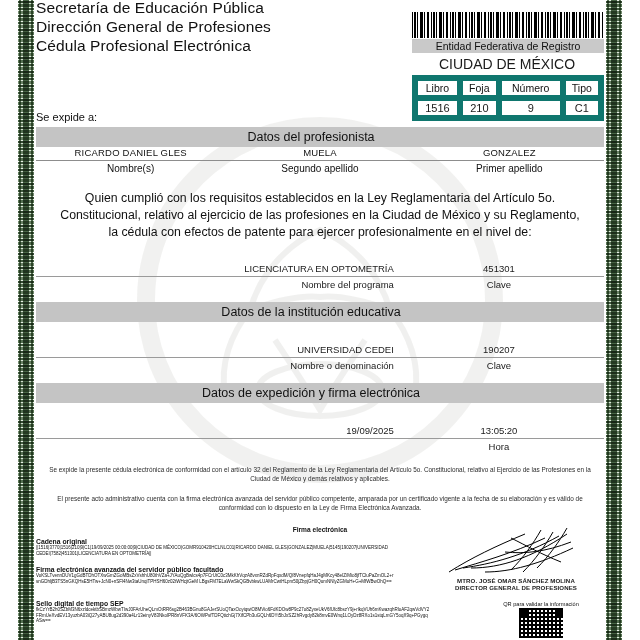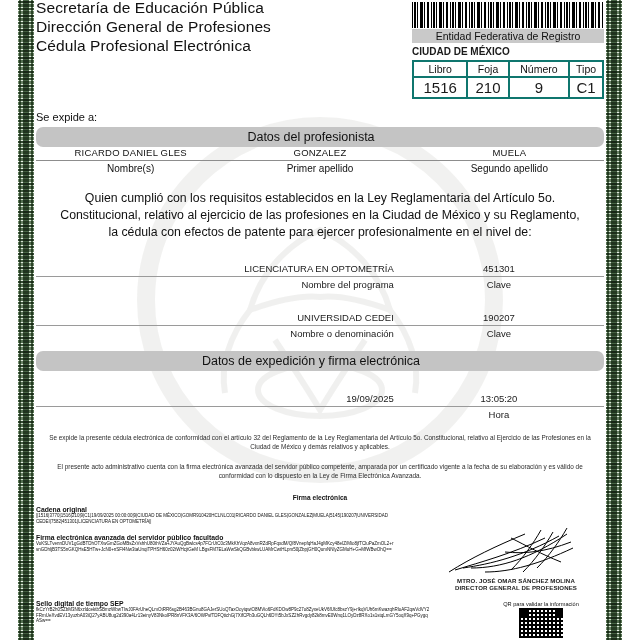--- a/index.html
+++ b/index.html
@@ -47,44 +47,44 @@
     border:18px solid #6a6a5a;
   }
   
   .content{position:absolute;left:36px;right:36px;top:0;}
   .hdr{margin-top:-2px;}
   .hdr-line{
     font-size:15.5px;letter-spacing:.1px;line-height:19px;color:#111;
     font-family:"Liberation Sans",sans-serif;
   }
   
-  .bc-block{position:absolute;right:36px;top:2px;width:192px;text-align:center;}
+  .bc-block{position:absolute;right:36px;top:12px;width:192px;text-align:center;}
   .barcode{
     height:26px;width:100%;
     background:repeating-linear-gradient(90deg,
       #000 0 1px,#fff 1px 2px,#000 2px 4px,#fff 4px 5px,
       #000 5px 6px,#fff 6px 8px,#000 8px 11px,#fff 11px 12px,
       #000 12px 13px,#fff 13px 15px,#000 15px 17px,#fff 17px 19px);
   }
   .bc-label{
     background:#c9c9c9;color:#111;font-size:10.5px;padding:1px 0;margin-top:1px;
   }
-  .bc-state{font-size:10px;font-weight:bold;text-align:left;padding:3px 2px 0 0;}
+  .bc-state{font-size:14px;font-weight:normal;text-align:center;padding:3px 2px 0 0;}
   .bc-table{width:100%;border-collapse:collapse;margin-top:3px;}
   .bc-table td,.bc-table th{
-    border:2px solid #0f766e;font-size:10.5px;font-weight:normal;
+    border:6px solid #0f766e;font-size:10.5px;font-weight:normal;
     text-align:center;padding:1px 0;background:transparent;
   }
   .bc-table tr.head td{color:#111;}
-  .bc-table tr.vals td{font-size:15px;}
+  .bc-table tr.vals td{font-size:11px;}
   
   .expide{font-size:11px;margin-top:56px;color:#111;}
   .band{
     background:#c4c4c4;text-align:center;font-size:12.5px;color:#111;
-    padding:3px 18px 3px 0;margin-top:4px;position:relative;border-radius:7px;
+    padding:3px 18px 3px 0;margin-top:4px;position:relative;
   }
   .triple{display:flex;}
   .fld{flex:1;text-align:center;}
   .fld .val{font-size:9.5px;letter-spacing:.2px;padding-bottom:2px;color:#111;}
   .fld .rule{border-top:1px solid #8d8d8d;}
   .fld .lbl{font-size:10px;padding-top:2px;color:#111;}
   .para{
     text-align:center;font-size:12.3px;line-height:17px;margin-top:16px;color:#111;
     font-family:"Liberation Sans",sans-serif;
   }
@@ -156,28 +156,28 @@
 
     <div class="band">Datos del profesionista</div>
 
     <div class="triple">
       <div class="fld">
         <div class="val">RICARDO DANIEL GLES</div>
         <div class="rule"></div>
         <div class="lbl">Nombre(s)</div>
       </div>
       <div class="fld">
+        <div class="val">MUELA</div>
+        <div class="rule"></div>
+        <div class="lbl">Segundo apellido</div>
+      </div>
+      <div class="fld">
         <div class="val">GONZALEZ</div>
         <div class="rule"></div>
         <div class="lbl">Primer apellido</div>
-      </div>
-      <div class="fld">
-        <div class="val">MUELA</div>
-        <div class="rule"></div>
-        <div class="lbl">Segundo apellido</div>
       </div>
     </div>
 
     <div class="para">
       <div>Quien cumplió con los requisitos establecidos en la Ley Reglamentaria del Artículo 5o.</div>
       <div>Constitucional, relativo al ejercicio de las profesiones en la Ciudad de México y su Reglamento,</div>
       <div>la cédula con efectos de patente para ejercer profesionalmente en el nivel de:</div>
     </div>
 
     <div class="duo">
@@ -186,20 +186,21 @@
         <div class="rule-full"></div>
         <div class="lbl">Nombre del programa</div>
       </div>
       <div class="right">
         <div class="val">451301</div>
         <div class="rule-full"></div>
         <div class="lbl">Clave</div>
       </div>
     </div>
 
+    <div class="band" style="margin-top:12px">Datos de la institución educativa</div>
 
     <div class="duo">
       <div class="left">
         <div class="val">UNIVERSIDAD CEDEI</div>
         <div class="rule-full"></div>
         <div class="lbl">Nombre o denominación</div>
       </div>
       <div class="right">
         <div class="val">190207</div>
         <div class="rule-full"></div>

